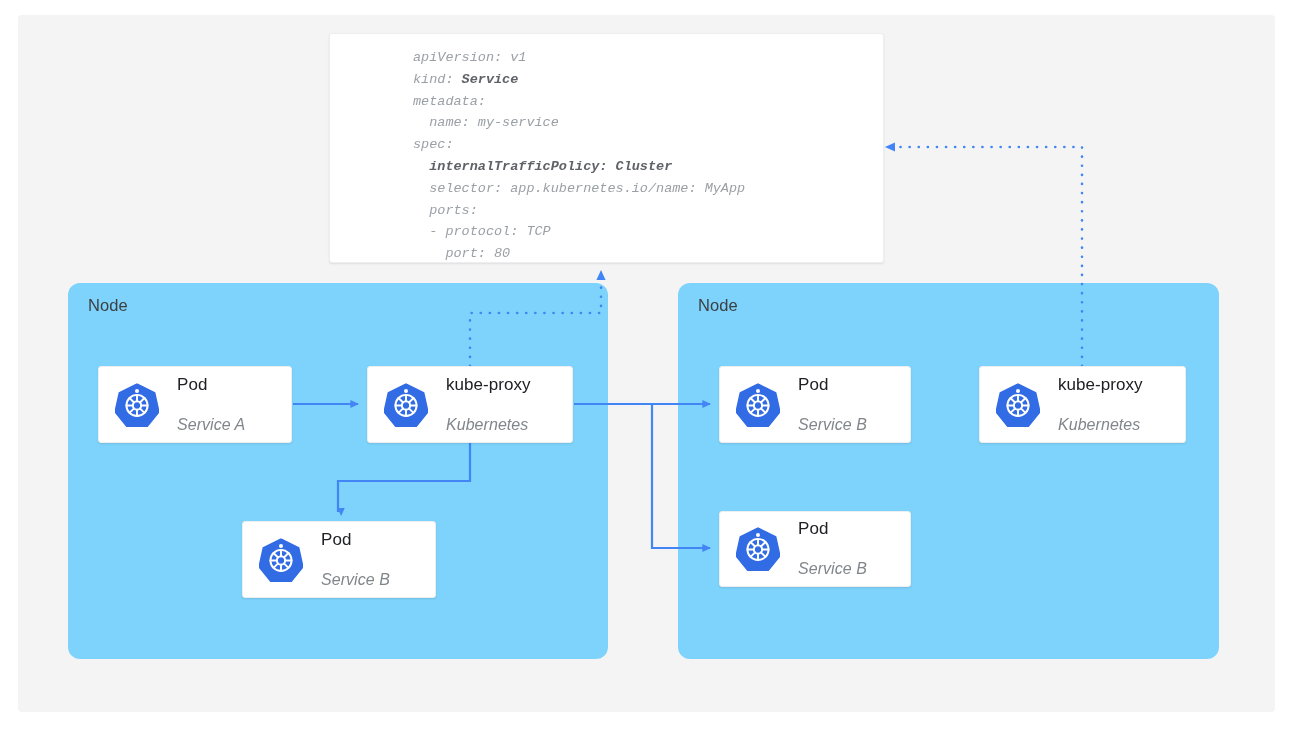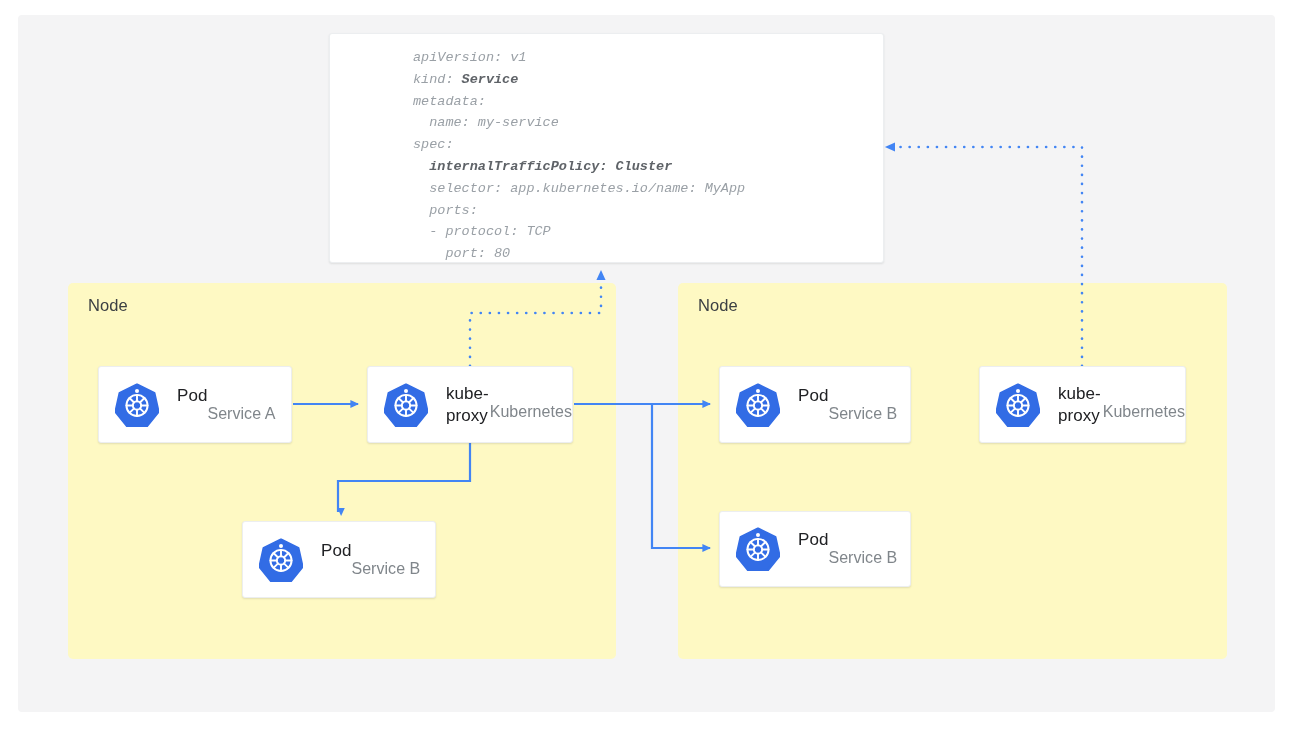--- a/index.html
+++ b/index.html
@@ -57,23 +57,22 @@
     color: #9aa0a6;
     white-space: pre;
   }
   #yaml-code .b {
     font-weight: bold;
     color: #5f6368;
   }
   
   .node {
     position: absolute;
-    background: #fef9c3;
-    border-radius: 5px;
-    padding-left: 8px;
+    background: #7dd3fc;
+    border-radius: 12px;
   }
   #node-left  { left: 68px;  top: 283px; width: 540px; height: 376px; }
   #node-right { left: 678px; top: 283px; width: 541px; height: 376px; }
   .node-label {
     position: absolute;
     left: 20px;
     top: 13px;
     font-size: 16.5px;
     color: #3c4043;
     letter-spacing: .1px;
@@ -93,34 +92,35 @@
   .card .k8s-icon {
     flex: 0 0 auto;
     margin-left: 16px;
     width: 44px;
     height: 44px;
     display: block;
   }
   .card .card-text {
     margin-left: 18px;
     display: flex;
-    flex-direction: row;
+    flex-direction: column;
     justify-content: flex-start;
     line-height: 1.28;
   }
   .card .card-title {
     font-size: 17px;
     color: #202124;
     letter-spacing: .05px;
   }
   .card .card-sub {
     font-size: 16px;
     color: #80868b;
     letter-spacing: .05px;
     margin-top: 19px;
+    font-style: italic;
   }
   
   #card-pod-a        { left: 98px;  top: 366px; width: 194px; height: 77px; }
   #card-kubeproxy-l  { left: 367px; top: 366px; width: 206px; height: 77px; }
   #card-pod-b-local  { left: 242px; top: 521px; width: 194px; height: 77px; }
   #card-pod-b1       { left: 719px; top: 366px; width: 192px; height: 77px; }
   #card-pod-b2       { left: 719px; top: 511px; width: 192px; height: 76px; }
   #card-kubeproxy-r  { left: 979px; top: 366px; width: 207px; height: 77px; }
   
   #connectors {

